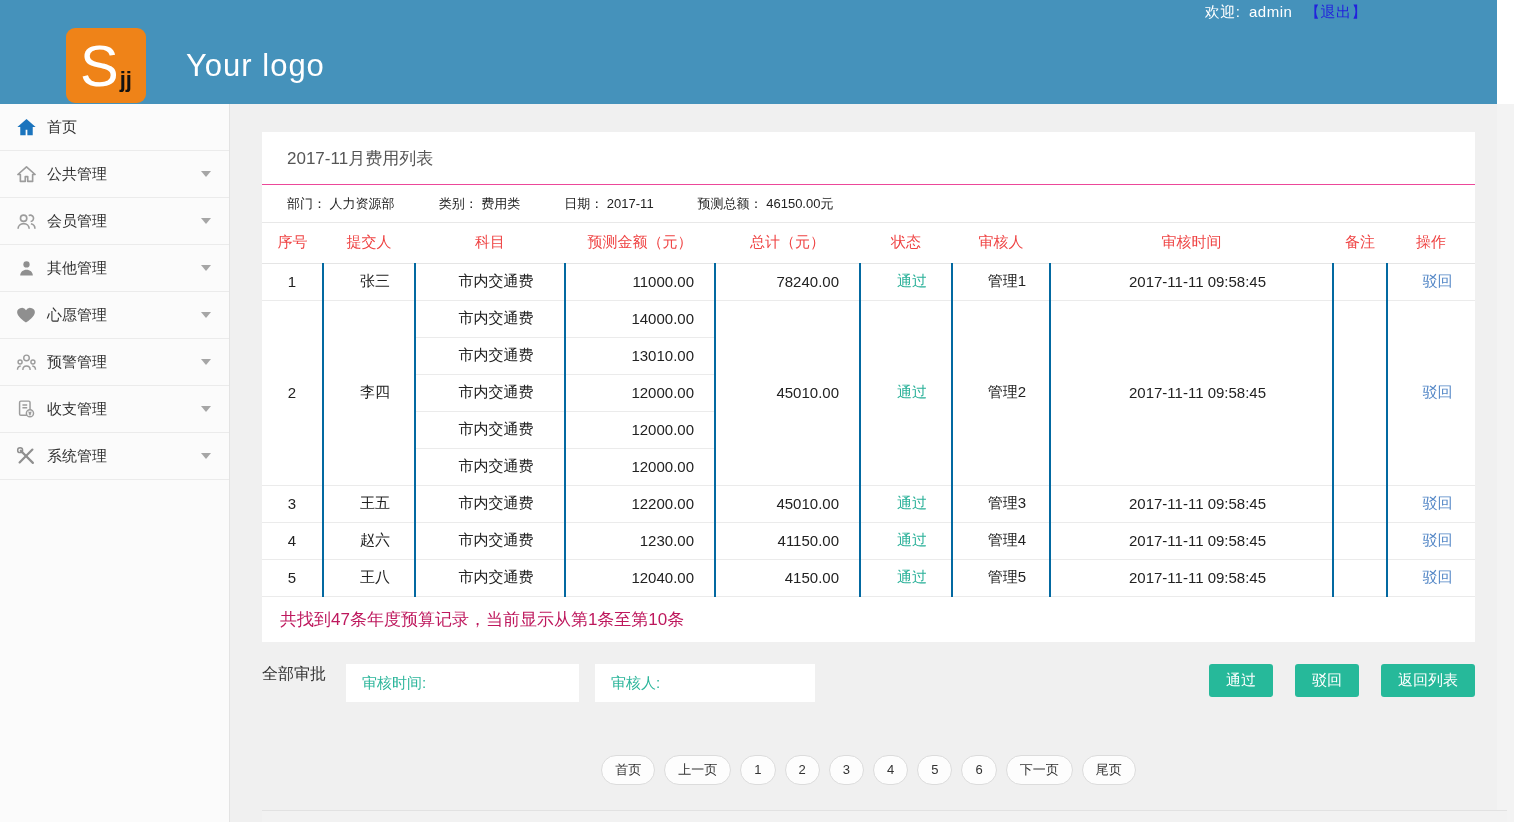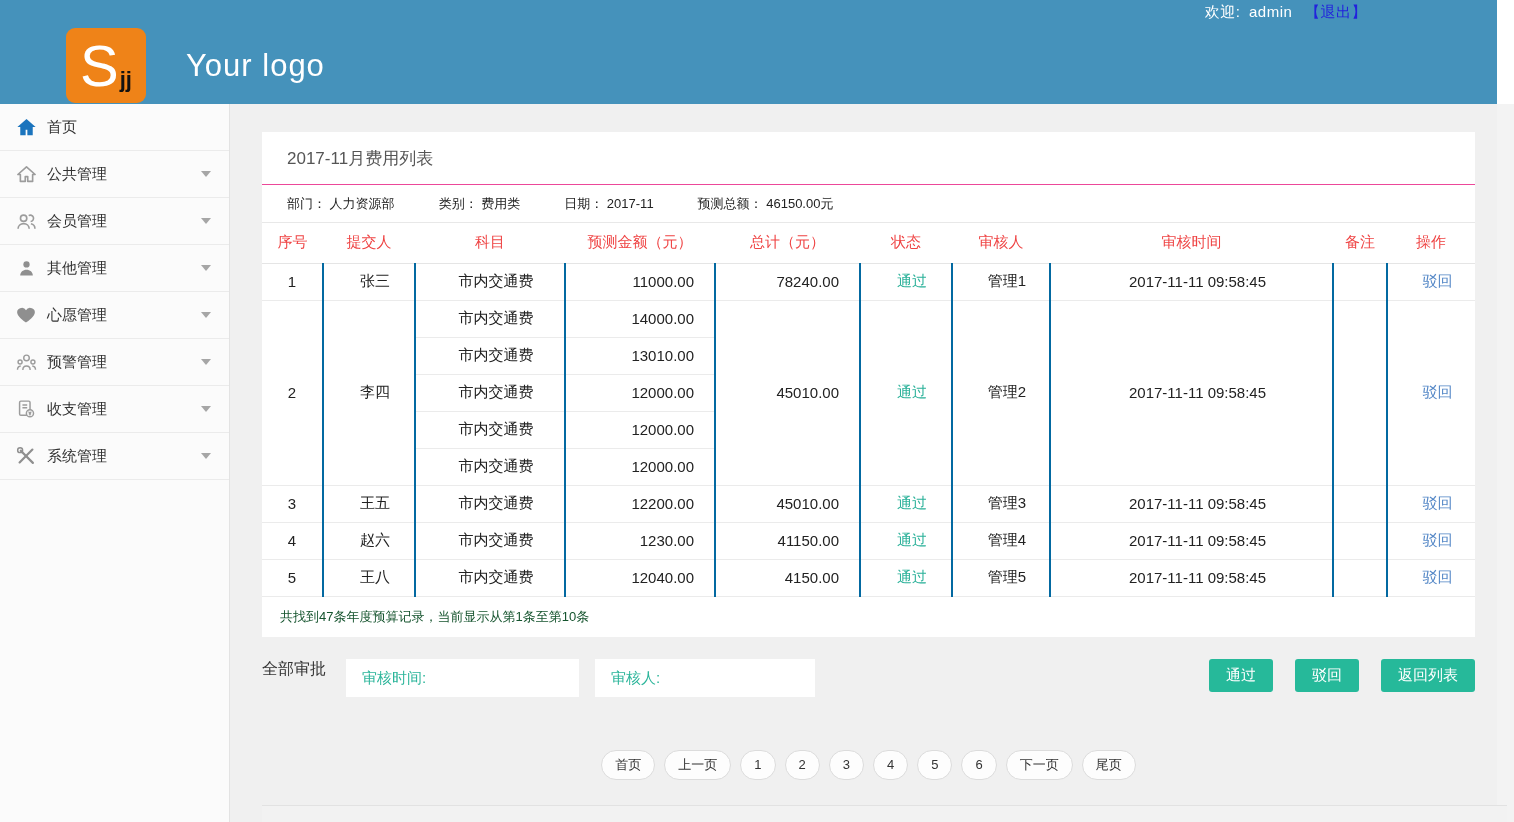--- a/index.html
+++ b/index.html
@@ -68,21 +68,21 @@
     border-bottom:1px solid #E5E5E5; background:#FFF;
   }
   .budget td {
     height:37px; font-size:15px; color:#222; text-align:center;
     border-bottom:1px solid #EBEBEB; background:#FFF; vertical-align:middle;
   }
   .budget td.bl { border-left:2px solid #0369a1;padding-left:12px; }
   .budget td.num { text-align:right; padding-right:20px; }
   .status-link { color:#2AB199; cursor:pointer; }
   .reject-link { color:#5588C7; cursor:pointer; }
-  .summary-row { padding:11px 8px 11px 18px; font-size:13px; color:#14532d; background:#FFF; }
+  .summary-row { padding:11px 8px 11px 18px; font-size:17px; color:#be185d; background:#FFF; }
   
   .approval { margin-top:22px; width:1213px; display:flex; }
   .approval-label { font-size:16px; color:#333; margin-right:20px; }
   .approval input {
     height:38px; border:none; outline:none; background:#FFF; padding:0 16px;
     font-size:15px; color:#2BB59A;
     font-family:"Liberation Sans","DejaVu Sans",sans-serif;
   }
   .approval input::placeholder { color:#2BB59A; opacity:1; }
   .inp-time { width:233px; margin-right:16px; }

